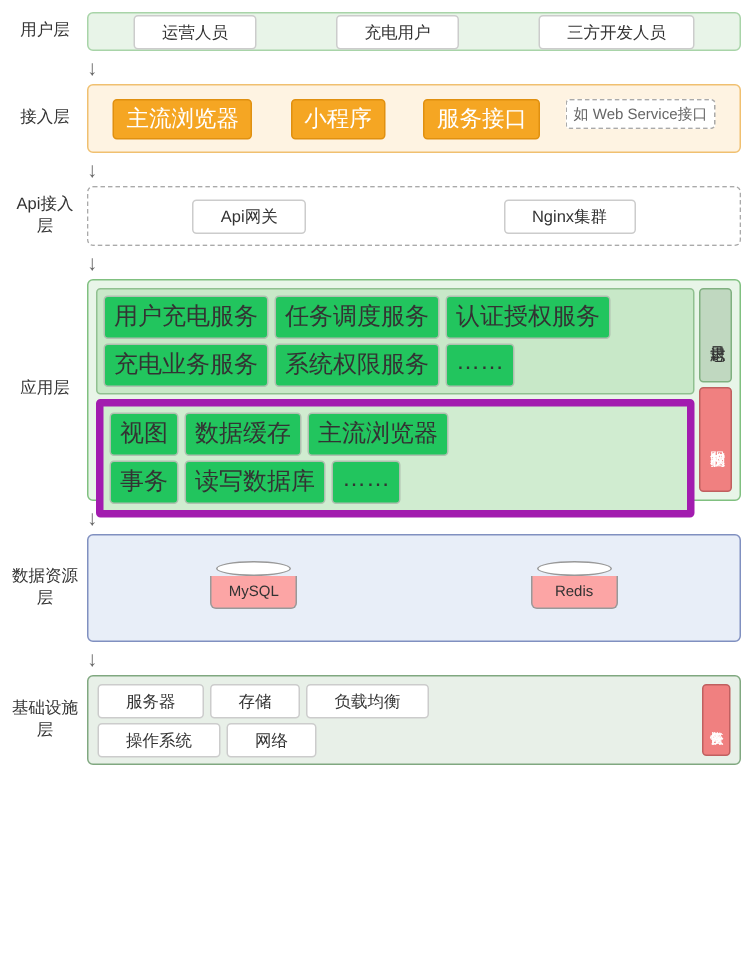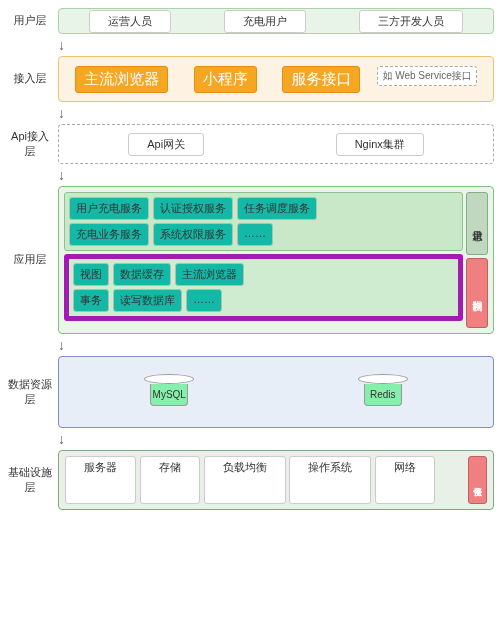--- a/index.html
+++ b/index.html
@@ -111,25 +111,25 @@
       background: #f5a623;
       border: 1px solid #e09010;
       border-radius: 3px;
       padding: 3px 8px;
       font-size: 15px;
       color: #fff;
       text-align: center;
     }
 
     .box-service {
-      background: #14b8a6;
+      background: #22c55e;
       border: 1px solid #b0c0b0;
       border-radius: 3px;
       padding: 3px 6px;
-      font-size: 11px;
+      font-size: 16px;
       color: #333;
       text-align: center;
     }
 
     .service-row {
       display: flex;
       gap: 4px;
       width: 100%;
       justify-content: flex-start;
     }
@@ -204,23 +204,23 @@
 
     .db-top {
       width: 50px;
       height: 10px;
       background: #fff;
       border: 1px solid #999;
       border-radius: 50%;
     }
 
     .db-body {
-      width: 38px;
+      width: 58px;
       height: 22px;
-      background: #86efac;
+      background: #fca5a5;
       border-left: 1px solid #999;
       border-right: 1px solid #999;
       border-bottom: 1px solid #999;
       display: flex;
       align-items: center;
       justify-content: center;
       font-size: 10px;
       color: #333;
       border-radius: 0 0 4px 4px;
     }
@@ -333,22 +333,22 @@
 
   <div class="layer-row" style="height:148px;">
     <div class="layer-label">应用层</div>
     <div class="layer-content app-layer-full" style="background:#e8f5e8; border:1px solid #80c080; flex-direction:row; align-items:stretch; padding:5px;">
 
       <div class="app-main">
 
         <div class="app-inner-top">
           <div class="service-row" style="margin-bottom:3px;">
             <div class="box-service">用户充电服务</div>
+            <div class="box-service">任务调度服务</div>
             <div class="box-service">认证授权服务</div>
-            <div class="box-service">任务调度服务</div>
           </div>
           <div class="service-row">
             <div class="box-service">充电业务服务</div>
             <div class="box-service">系统权限服务</div>
             <div class="box-service">……</div>
           </div>
         </div>
 
         <div class="app-inner-bottom">
           <div class="service-row" style="margin-bottom:3px;">
@@ -397,21 +397,21 @@
 
   <div style="display:flex; padding-left:52px;">
     <div class="arrow-down">↓</div>
   </div>
 
 
   <div class="layer-row infra-layer" style="height:60px;">
     <div class="layer-label">基础设施层</div>
     <div class="layer-content" style="background:#e8f0e8; border:1px solid #80a880; flex-direction:row; align-items:stretch;">
 
-      <div style="flex:1; display:flex; flex-direction:row; gap:3px;">
+      <div style="flex:1; display:flex; flex-direction:column; gap:3px;">
         <div class="infra-grid">
           <div class="box">服务器</div>
           <div class="box">存储</div>
           <div class="box">负载均衡</div>
         </div>
         <div class="infra-grid">
           <div class="box">操作系统</div>
           <div class="box">网络</div>
         </div>
       </div>

